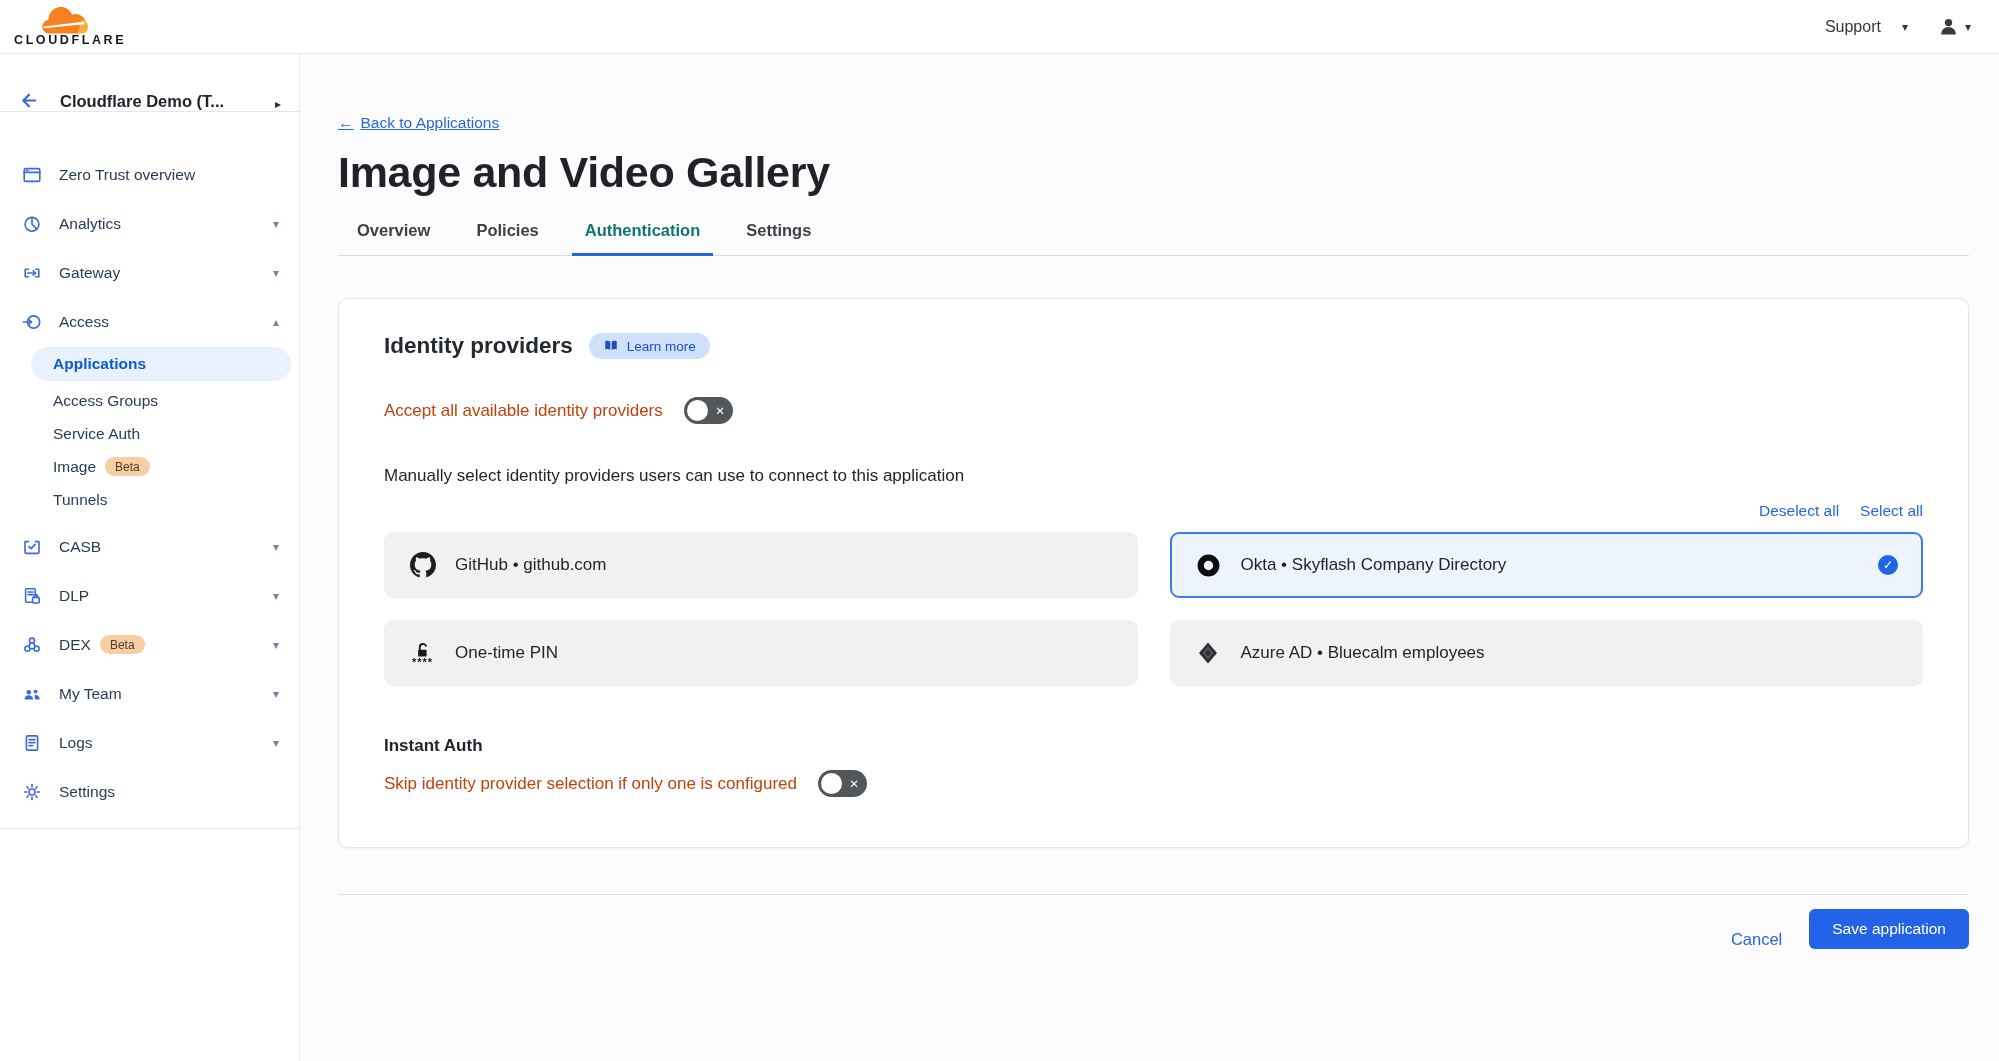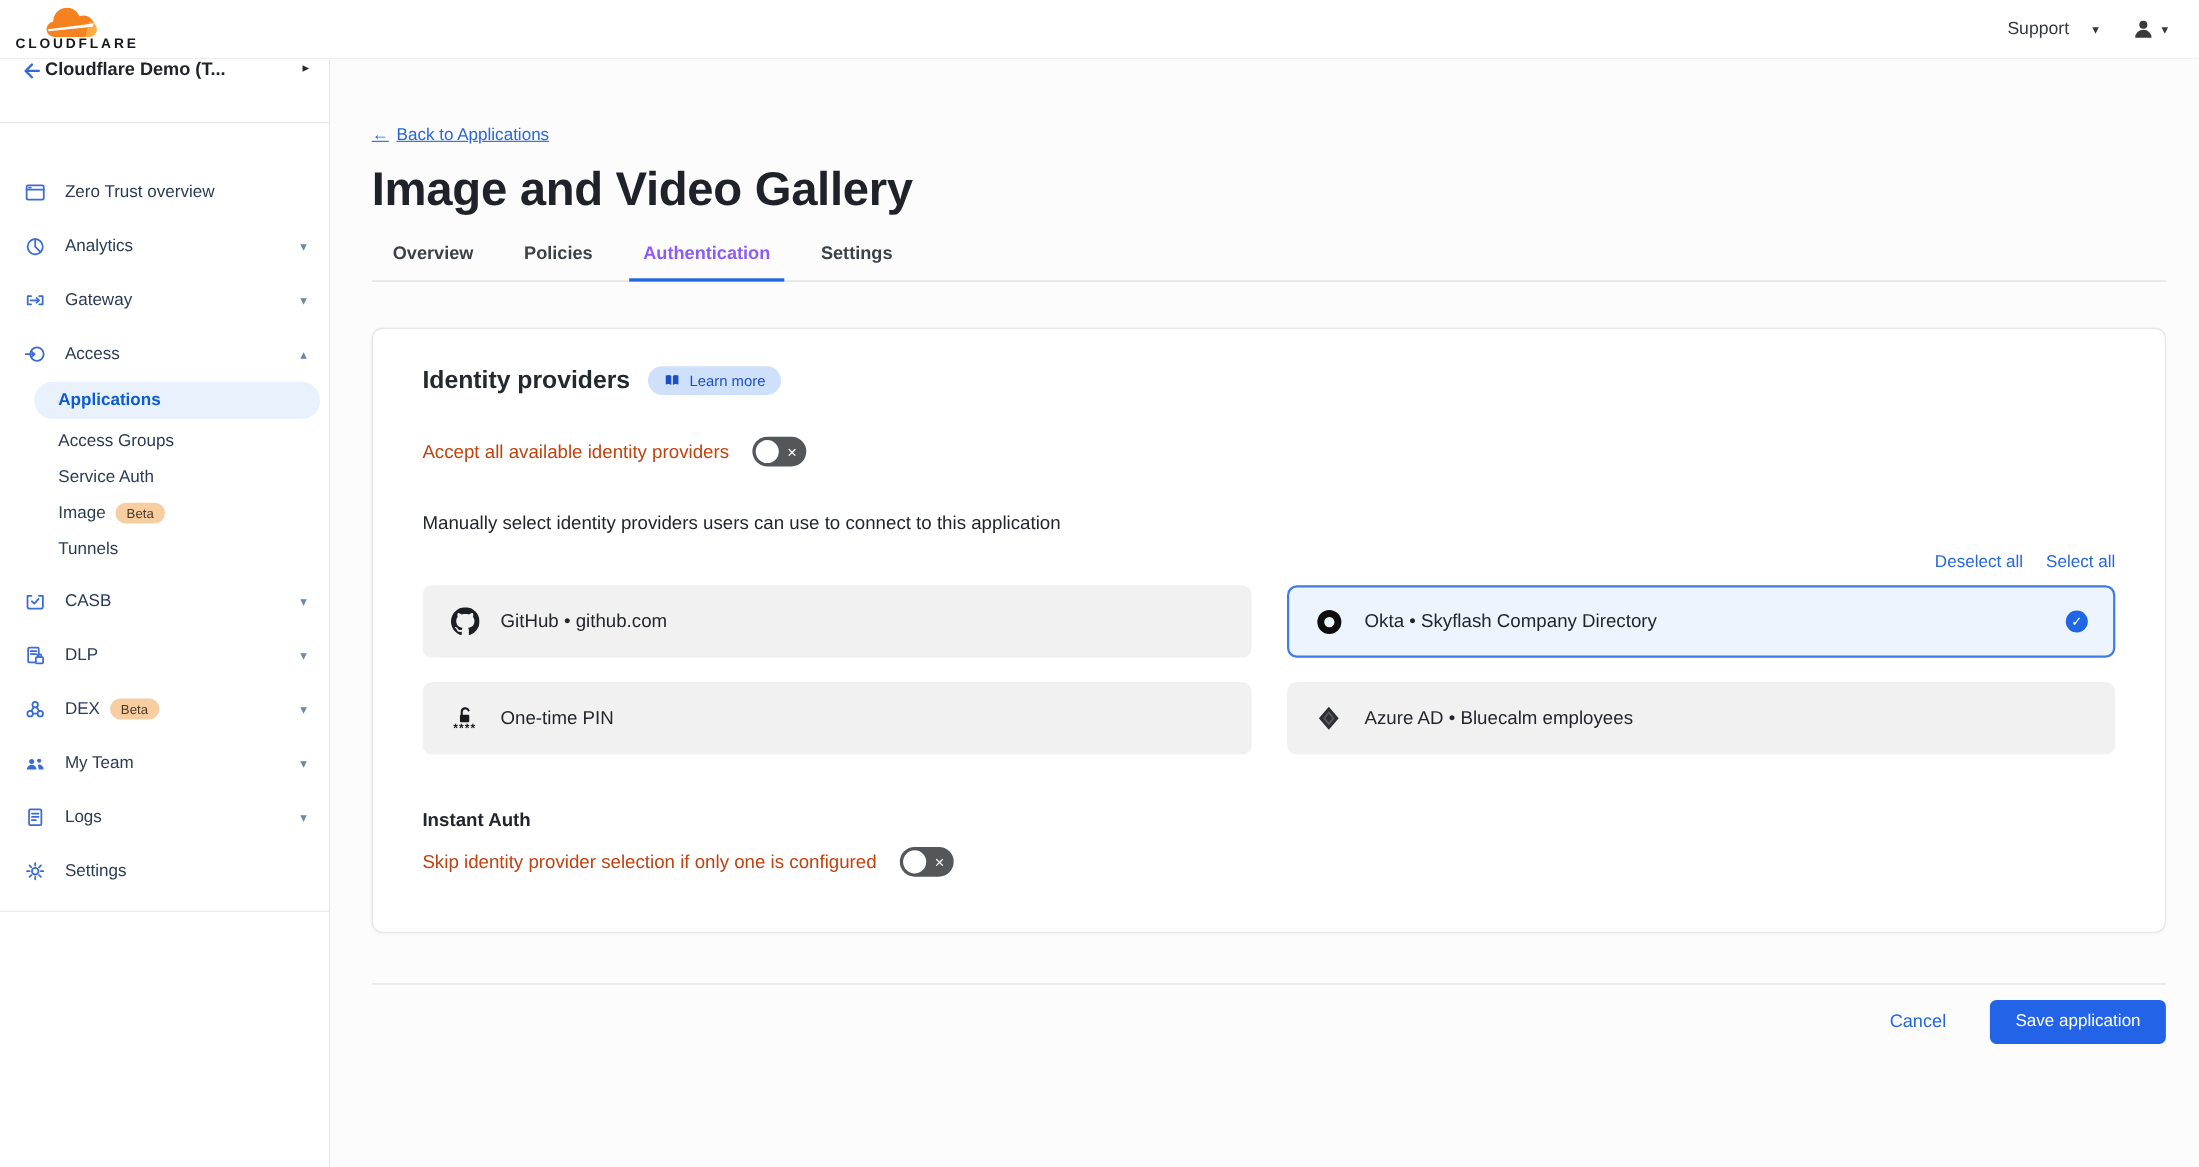--- a/index.html
+++ b/index.html
@@ -23,21 +23,21 @@
   .support { display:flex; align-items:center; gap:21px; font-size:16px; color:#33383d; cursor:pointer; }
   .tiny-caret { font-size:12px; color:#33383d; }
   .user-menu { display:flex; align-items:center; gap:6px; cursor:pointer; }
 
   
   .shell { display:flex; height:1007px; }
 
   
   .sidebar { width:300px; flex-shrink:0; background:#fff; border-right:1px solid #e4e6e9; }
   .side-head {
-    height:58px; display:flex; align-items:flex-start; gap:2px;
+    height:58px; display:flex; align-items:flex-end; gap:21px;
     padding:0 18px 0 18px; border-bottom:1px solid #e4e6e9;
   }
   .side-head .name { flex:1; font-size:16.5px; font-weight:bold; color:#20242a; white-space:nowrap; overflow:hidden; }
   .side-head .chev { font-size:12px; color:#26292e; }
   .nav { padding-top:38px; }
   .nav-item {
     height:49px; display:flex; align-items:center; gap:17px;
     padding:0 20px 0 22px; font-size:15.5px; color:#2a3c55; cursor:pointer;
   }
   .nav-item svg { width:20px; height:20px; flex-shrink:0; stroke:#3b6bd6; fill:none; stroke-width:1.6; stroke-linecap:round; stroke-linejoin:round; }
@@ -60,21 +60,21 @@
 
   
   .main { flex:1; background:#fcfcfd; padding:60px 30px 0 38px; }
   .back-link { display:inline-flex; align-items:center; gap:7px; font-size:15.5px; color:#2667df; text-decoration:underline; }
   .page-title { margin:16px 0 0; font-size:43px; font-weight:bold; color:#1f2329; letter-spacing:-.3px; }
   .tabs { display:flex; gap:20px; margin-top:24px; border-bottom:1px solid #d8dadd; padding-left:6px; }
   .tab {
     padding:0 13px 13px; font-size:16.5px; font-weight:600; color:#3c4147;
     border-bottom:3px solid transparent; margin-bottom:-1px; cursor:pointer;
   }
-  .tab.active { color:#8b5cf6; border-bottom-color:#1f66e5; }
+  .tab.active { color:#0f766e; border-bottom-color:#1f66e5; }
 
   
   .card {
     background:#fff; border:1px solid #e3e5e9; border-radius:10px;
     margin-top:42px; padding:34px 45px 50px;
     box-shadow:0 1px 3px rgba(0,0,0,.05);
   }
   .card-head { display:flex; align-items:center; gap:16px; }
   .card-title { font-size:22.5px; font-weight:bold; color:#24292f; }
   .learn-badge {
@@ -103,21 +103,21 @@
   .check-circle {
     width:20px; height:20px; border-radius:50%; background:#1f66e5;
     color:#fff; font-size:12px; display:flex; align-items:center; justify-content:center;
   }
   .otp-stars { font-size:11px; letter-spacing:1px; color:#17191c; line-height:5px; margin-top:2px; font-weight:bold; }
   .instant { margin-top:50px; font-size:17px; font-weight:bold; color:#21262c; }
   .skip-row { margin-top:14px; }
 
   
   .footer-div { border:none; border-top:1px solid #dcdee1; margin:46px 0 0; }
-  .footer { display:flex; justify-content:flex-end; align-items:center; gap:40px; margin-top:14px; }
+  .footer { display:flex; justify-content:flex-end; align-items:flex-end; gap:27px; margin-top:14px; }
   .cancel-link { color:#2667df; font-size:16.5px; }
   .save-btn {
     background:#2263e8; color:#fff; border:none; border-radius:6px;
     font-family:Liberation Sans, sans-serif; font-size:15.5px; font-weight:500;
     padding:11px 23px; cursor:pointer;
   }
 </style>
 </head>
 <body>
 

